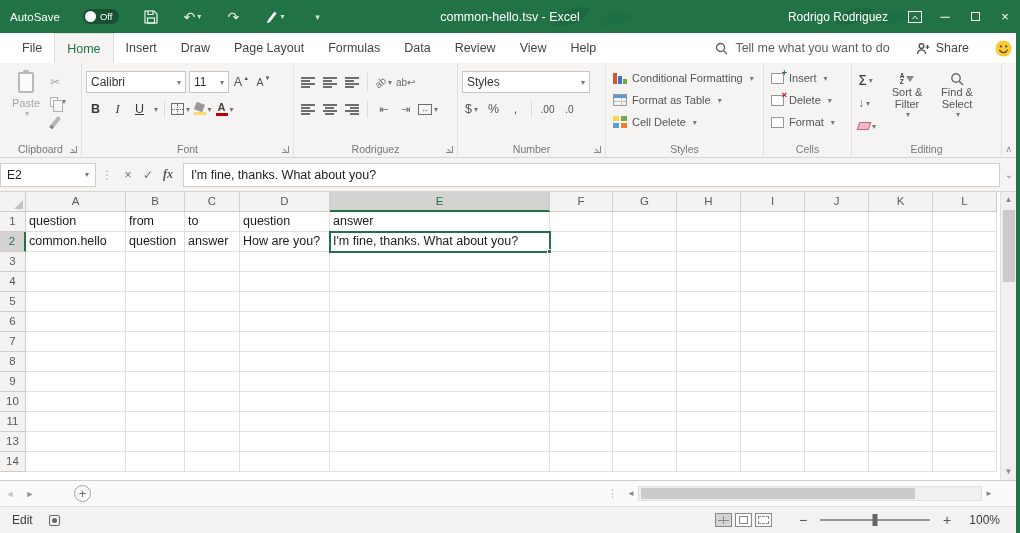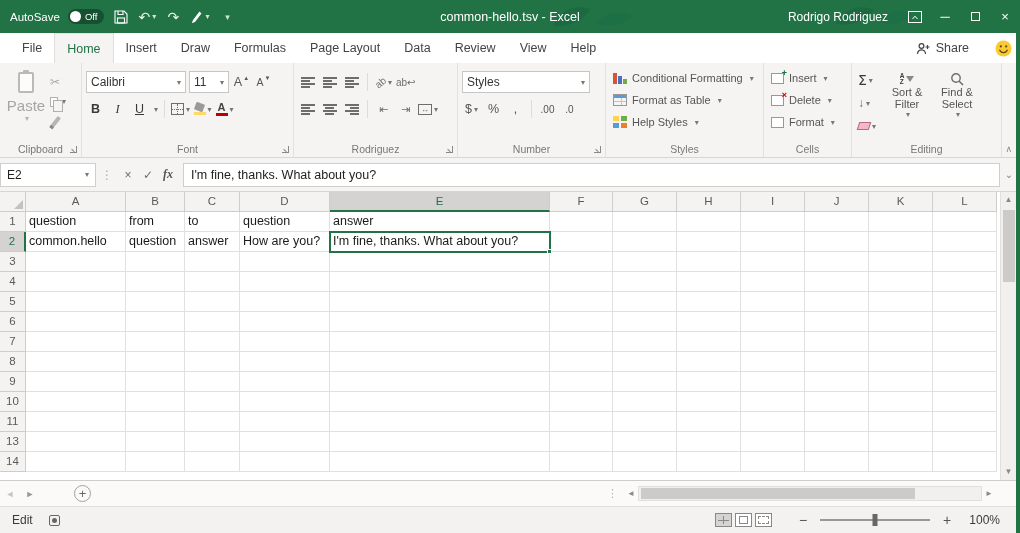--- a/index.html
+++ b/index.html
@@ -4,21 +4,21 @@
 <style>
   *{margin:0;padding:0;box-sizing:border-box}
   html,body{width:1020px;height:533px;overflow:hidden}
   body{font-family:"Liberation Sans","DejaVu Sans",sans-serif;font-size:12px;color:#444;background:#fff}
   .app{position:relative;width:1020px;height:533px;overflow:hidden;background:#fff}
   .green-edge{position:absolute;top:33px;right:0;width:4px;bottom:0;background:#217346;z-index:60}
 
   
   .titlebar{height:33px;background:#217346;display:flex;align-items:center;color:#fff;position:relative;padding-left:10px}
   .leaf{position:absolute;top:0;pointer-events:none}
-  .qat{display:flex;align-items:center;gap:8px;z-index:2}
+  .qat{display:flex;align-items:center;gap:23px;z-index:2}
   .as-label{font-size:11.5px}
   .toggle{display:flex;align-items:center;gap:4px;background:rgba(0,0,0,.30);border-radius:9px;height:15px;padding:1px 7px 1px 2px;cursor:default}
   .knob{width:11px;height:11px;border-radius:50%;background:#fff}
   .toggle .st{font-size:9.5px;color:#fff}
   .tb-btn{min-width:18px;height:26px;display:flex;align-items:center;justify-content:center;font-size:14px;color:#eef5f0;cursor:default}
   .tb-dd{font-size:8px;margin-left:2px;color:#cfe3d7}
   .tb-title{position:absolute;left:0;right:0;top:0;height:33px;display:flex;align-items:center;justify-content:center;font-size:12.5px;color:#fff;pointer-events:none;z-index:1}
   .tb-right{margin-left:auto;display:flex;align-items:center;height:33px;z-index:2}
   .user{font-size:12px;margin-right:12px}
   .winbtn{width:30px;height:33px;display:flex;align-items:center;justify-content:center;font-size:13px;color:#fff}
@@ -43,21 +43,21 @@
   .rrow{display:flex;align-items:center;gap:3px;height:24px;margin-top:3px}
   .combo{background:#fff;border:1px solid #c8c6c4;height:22px;display:flex;align-items:center;justify-content:space-between;padding:0 4px;font-size:12px;color:#333;cursor:default}
   .ddg{font-size:8px;color:#797774;margin-left:2px}
   .sbtn{height:22px;min-width:19px;display:flex;align-items:center;justify-content:center;color:#555;font-size:12.5px;cursor:default}
   .vdiv{width:1px;height:18px;background:#dedcd9;margin:0 3px}
   .tiny{font-size:6px;font-style:normal;color:#555;margin-left:1px;align-self:flex-start;margin-top:4px}
   
   .paste{width:44px;display:flex;flex-direction:column;align-items:center;padding-top:5px;cursor:default}
   .clip{width:16px;height:21px;border:2px solid #bbb9b7;border-radius:2px;background:#fcfcfc;position:relative}
   .clip::before{content:"";position:absolute;top:-4px;left:3px;width:6px;height:4px;background:#bbb9b7;border-radius:1px}
-  .plbl{font-size:15px;color:#a8a6a4;margin-top:4px}
+  .plbl{font-size:11px;color:#a8a6a4;margin-top:4px}
   .paste .ddg{color:#b5b3b1}
   .mcol{display:flex;flex-direction:column;gap:3px;padding-top:6px}
   .mini{height:17px;display:flex;align-items:center;gap:2px;color:#aoa;color:#a9a7a5;font-size:12px;padding:0 2px;cursor:default}
   .icopy{position:relative;width:8px;height:10px;border:1px solid #b2b0ae;background:#fff}
   .icopy::after{content:"";position:absolute;left:2px;top:2px;width:8px;height:10px;border:1px solid #b2b0ae;background:#f5f4f2}
   .ibrush{width:4px;height:11px;background:#b7b5b3;transform:rotate(38deg);border-radius:1px;position:relative;margin:0 4px}
   .ibrush::after{content:"";position:absolute;bottom:-3px;left:0;width:4px;height:3px;background:#8a8886}
   
   .bold{font-weight:bold;color:#3b3a39}
   .ital{font-style:italic;font-family:"Liberation Serif",serif;color:#3b3a39}
@@ -225,27 +225,34 @@
         </span>
       <span class="winbtn">×</span>
     </div>
   </div>
 
   <div class="ribbontabs">
     <span class="rtab">File</span>
     <span class="rtab active">Home</span>
     <span class="rtab">Insert</span>
     <span class="rtab">Draw</span>
+    <span class="rtab">Page Layout</span>
     <span class="rtab">Formulas</span>
-    <span class="rtab">Page Layout</span>
     <span class="rtab">Data</span>
     <span class="rtab">Review</span>
     <span class="rtab">View</span>
     <span class="rtab">Help</span>
     <div class="tabs-right">
+      <span class="tellme">
+        <svg width="13" height="13" viewBox="0 0 13 13">
+          <circle cx="5.5" cy="5.5" r="4" fill="none" stroke="#5f5d5b" stroke-width="1.3"></circle>
+          <path d="M8.5 8.5 L12 12" stroke="#5f5d5b" stroke-width="1.3"></path>
+        </svg>
+        <span>Tell me what you want to do</span>
+      </span>
       <span class="share">
         <svg width="14" height="13" viewBox="0 0 14 13">
           <circle cx="5.5" cy="4" r="2.4" fill="none" stroke="#444" stroke-width="1.2"></circle>
           <path d="M1.5 12 C1.5 9 4 7.8 5.5 7.8 C7 7.8 9.5 9 9.5 12" fill="none" stroke="#444" stroke-width="1.2"></path>
           <path d="M11.5 3 v4 M9.5 5 h4" stroke="#444" stroke-width="1.2"></path>
         </svg>
         <span>Share</span>
       </span>
       <span class="smiley">
         <svg width="17" height="17" viewBox="0 0 17 17">
@@ -408,21 +415,21 @@
         <span class="slbl">Conditional Formatting</span>
         <span class="ddg">▾</span>
       </div>
       <div class="srow">
         <span class="ic-ft"></span>
         <span class="slbl">Format as Table</span>
         <span class="ddg">▾</span>
       </div>
       <div class="srow">
         <span class="ic-cs"></span>
-        <span class="slbl">Help Styles</span>
+        <span class="slbl">Cell Delete</span>
         <span class="ddg">▾</span>
       </div>
       <div class="rg-label"><span>Styles</span></div>
     </div>
 
     <div class="rgroup" style="width:88px">
       <div class="srow">
         <span class="ic-cell">
             <span class="ovl" style="color:#1e7145">+</span>
           </span>

